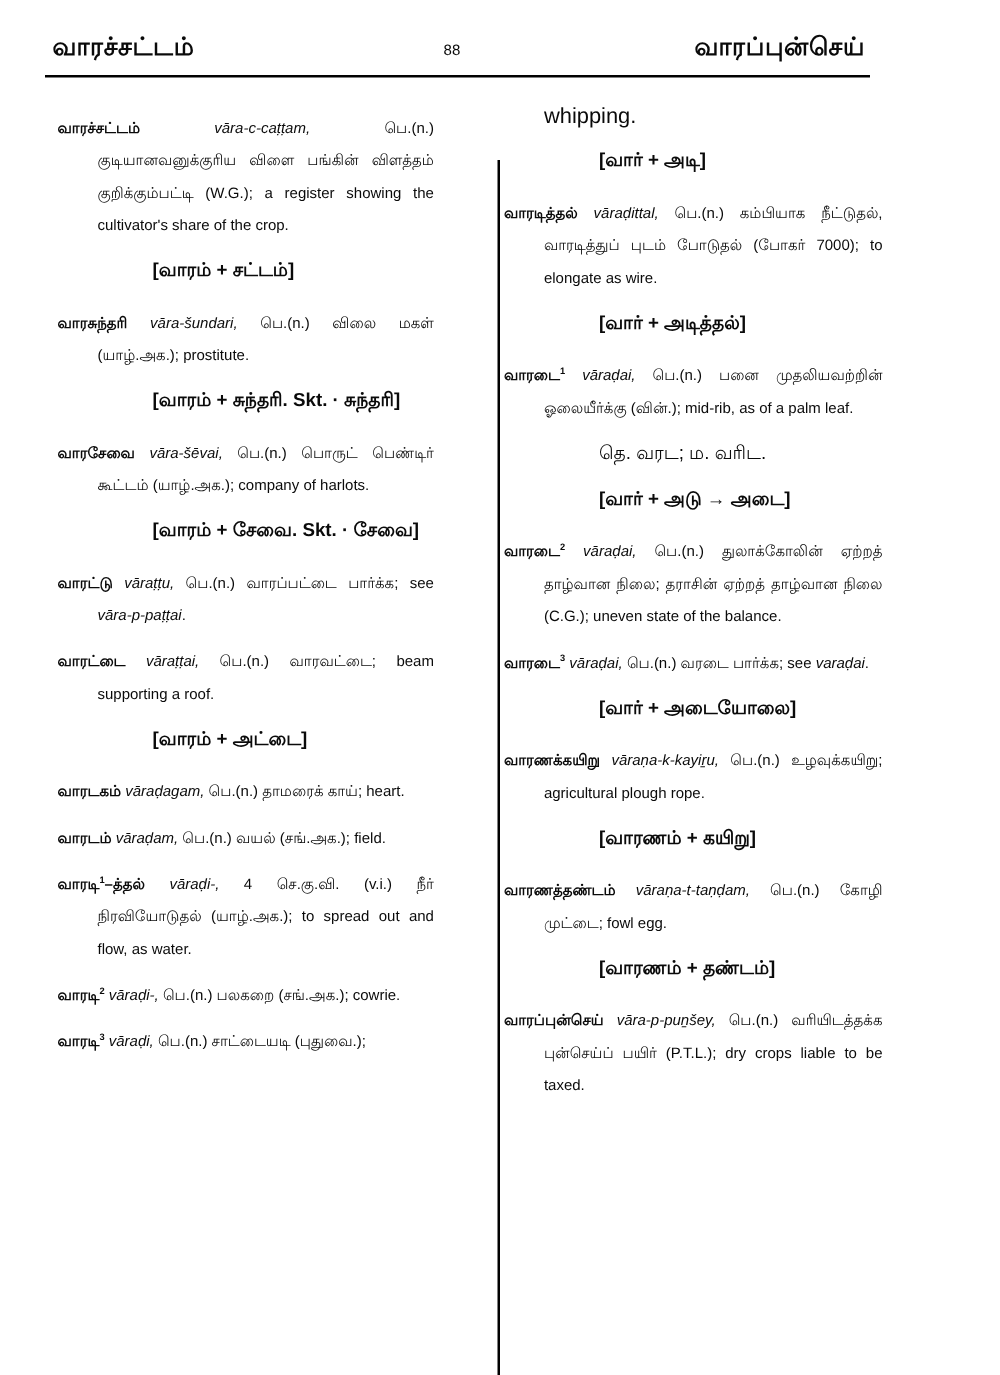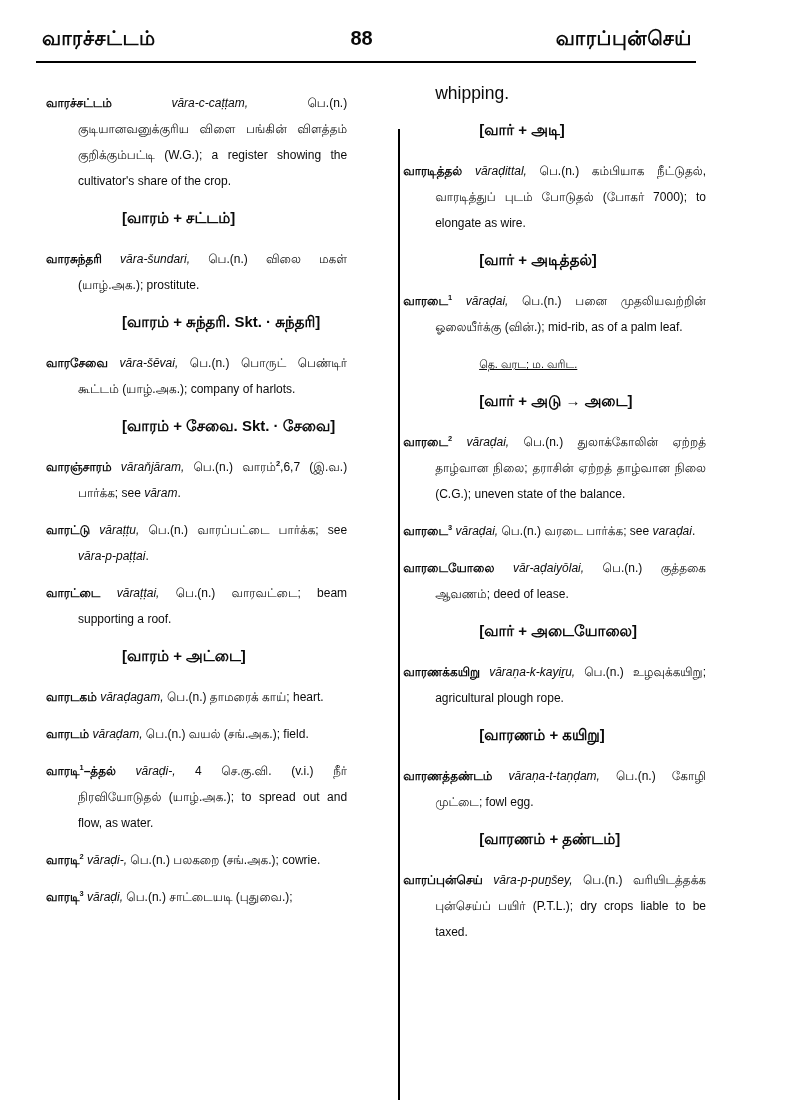--- a/index.html
+++ b/index.html
@@ -11,21 +11,21 @@
     font-family:"Liberation Sans","DejaVu Sans",sans-serif;
     overflow:hidden;
     box-sizing:border-box;
   }
   
   .hdr{
     display:flex;justify-content:space-between;align-items:baseline;
     padding:27px 40px 0 42px;
   }
   .hdr .hw{font-weight:bold;font-size:20px;letter-spacing:.5px;}
-  .hdr .pgnum{font-weight:bold;font-size:20px;transform:translateX(6px);}
+  .hdr .pgnum{font-weight:normal;font-size:12px;transform:translateX(6px);}
   .rule{height:2px;background:#000;margin:9px 36px 0 36px;}
   
   .cols{
     position:relative;
     display:flex;
     padding:17px 26px 0 46px;
     box-sizing:border-box;
   }
   .col{width:350px;}
   .col.left{margin-right:56px;}
@@ -44,23 +44,22 @@
   .cont{
     font-size:17.5px;line-height:26px;
     padding-left:32px;margin-bottom:8px;
   }
   .etym{
     font-size:15px;line-height:22px;
     font-weight:bold;
     margin:13px 0 17px 76px;
   }
   .cognate{
-    font-size:11px;line-height:22px;
+    font-size:15px;line-height:22px;
     margin:13px 0 15px 76px;
-    text-decoration:underline;
   }
   .b{font-weight:bold;}
   .i{font-style:italic;}
   .n{font-weight:normal;}
   sup{font-size:62%;line-height:0;vertical-align:super;font-weight:bold;}
 </style>
 </head>
 <body>
 
 <div class="page">
@@ -74,41 +73,39 @@
   <div class="rule"></div>
 
   <div class="cols">
     <div class="col left" id="col-left">
         <p class="blk entry"><span class="b">வாரச்சட்டம் </span><span class="i">vāra-c-caṭṭam, </span><span class="n">பெ.(n.) குடியானவனுக்குரிய விளை பங்கின் விளத்தம் குறிக்கும்பட்டி (W.G.); a register showing the cultivator's share of the crop.</span></p>
         <p class="blk etym">[வாரம் + சட்டம்]</p>
         <p class="blk entry"><span class="b">வாரசுந்தரி </span><span class="i">vāra-šundari, </span><span class="n">பெ.(n.) விலை மகள் (யாழ்.அக.); prostitute.</span></p>
         <p class="blk etym">[வாரம் + சுந்தரி. Skt. · சுந்தரி]</p>
         <p class="blk entry"><span class="b">வாரசேவை </span><span class="i">vāra-šēvai, </span><span class="n">பெ.(n.) பொருட் பெண்டிர் கூட்டம் (யாழ்.அக.); company of harlots.</span></p>
         <p class="blk etym">[வாரம் + சேவை. Skt. · சேவை]</p>
-        <p class="blk entry"><span class="b">வாரஞ்சாரம் </span><span class="i">vāraňjāram, </span><span class="n">பெ.(n.) வாரம்</span><sup>2</sup><span class="n">,6,7 (இ.வ.) பார்க்க; see </span><span class="i">vāram</span><span class="n">.</span></p>
         <p class="blk entry"><span class="b">வாரட்டு </span><span class="i">vāraṭṭu, </span><span class="n">பெ.(n.) வாரப்பட்டை பார்க்க; see </span><span class="i">vāra-p-paṭṭai</span><span class="n">.</span></p>
         <p class="blk entry"><span class="b">வாரட்டை </span><span class="i">vāraṭṭai, </span><span class="n">பெ.(n.) வாரவட்டை; beam supporting a roof.</span></p>
         <p class="blk etym">[வாரம் + அட்டை]</p>
         <p class="blk entry"><span class="b">வாரடகம் </span><span class="i">vāraḍagam, </span><span class="n">பெ.(n.) தாமரைக் காய்; heart.</span></p>
         <p class="blk entry"><span class="b">வாரடம் </span><span class="i">vāraḍam, </span><span class="n">பெ.(n.) வயல் (சங்.அக.); field.</span></p>
         <p class="blk entry"><span class="b">வாரடி</span><sup>1</sup><span class="b">–த்தல் </span><span class="i">vāraḍi-, </span><span class="n">4 செ.கு.வி. (v.i.) நீர் நிரவியோடுதல் (யாழ்.அக.); to spread out and flow, as water.</span></p>
         <p class="blk entry"><span class="b">வாரடி</span><sup>2</sup><span class="i"> vāraḍi-, </span><span class="n">பெ.(n.) பலகறை (சங்.அக.); cowrie.</span></p>
         <p class="blk entry"><span class="b">வாரடி</span><sup>3</sup><span class="i"> vāraḍi, </span><span class="n">பெ.(n.) சாட்டையடி (புதுவை.);</span></p>
       </div>
     <div class="col right" id="col-right">
         <p class="blk cont">whipping.</p>
         <p class="blk etym">[வார் + அடி]</p>
         <p class="blk entry"><span class="b">வாரடித்தல் </span><span class="i">vāraḍittal, </span><span class="n">பெ.(n.) கம்பியாக நீட்டுதல், வாரடித்துப் புடம் போடுதல் (போகர் 7000); to elongate as wire.</span></p>
         <p class="blk etym">[வார் + அடித்தல்]</p>
         <p class="blk entry"><span class="b">வாரடை</span><sup>1</sup><span class="i"> vāraḍai, </span><span class="n">பெ.(n.) பனை முதலியவற்றின் ஓலையீர்க்கு (வின்.); mid-rib, as of a palm leaf.</span></p>
         <p class="blk cognate">தெ. வரட; ம. வரிட.</p>
         <p class="blk etym">[வார் + அடு → அடை]</p>
         <p class="blk entry"><span class="b">வாரடை</span><sup>2</sup><span class="i"> vāraḍai, </span><span class="n">பெ.(n.) துலாக்கோலின் ஏற்றத் தாழ்வான நிலை; தராசின் ஏற்றத் தாழ்வான நிலை (C.G.); uneven state of the balance.</span></p>
         <p class="blk entry"><span class="b">வாரடை</span><sup>3</sup><span class="i"> vāraḍai, </span><span class="n">பெ.(n.) வரடை பார்க்க; see </span><span class="i">varaḍai</span><span class="n">.</span></p>
-        <p class="blk entry"><span class="b">வாரடையோலை </span><span class="i">vār-aḍaiyōlai, </span><span class="n">பெ.(n.) குத்தகை ஆவணம்; deed of lease.</span></p>
         <p class="blk etym">[வார் + அடையோலை]</p>
         <p class="blk entry"><span class="b">வாரணக்கயிறு </span><span class="i">vāraṇa-k-kayiṟu, </span><span class="n">பெ.(n.) உழவுக்கயிறு; agricultural plough rope.</span></p>
         <p class="blk etym">[வாரணம் + கயிறு]</p>
         <p class="blk entry"><span class="b">வாரணத்தண்டம் </span><span class="i">vāraṇa-t-taṇḍam, </span><span class="n">பெ.(n.) கோழி முட்டை; fowl egg.</span></p>
         <p class="blk etym">[வாரணம் + தண்டம்]</p>
         <p class="blk entry"><span class="b">வாரப்புன்செய் </span><span class="i">vāra-p-puṉšey, </span><span class="n">பெ.(n.) வரியிடத்தக்க புன்செய்ப் பயிர் (P.T.L.); dry crops liable to be taxed.</span></p>
       </div>
     <div class="divider"></div>
   </div>
 

